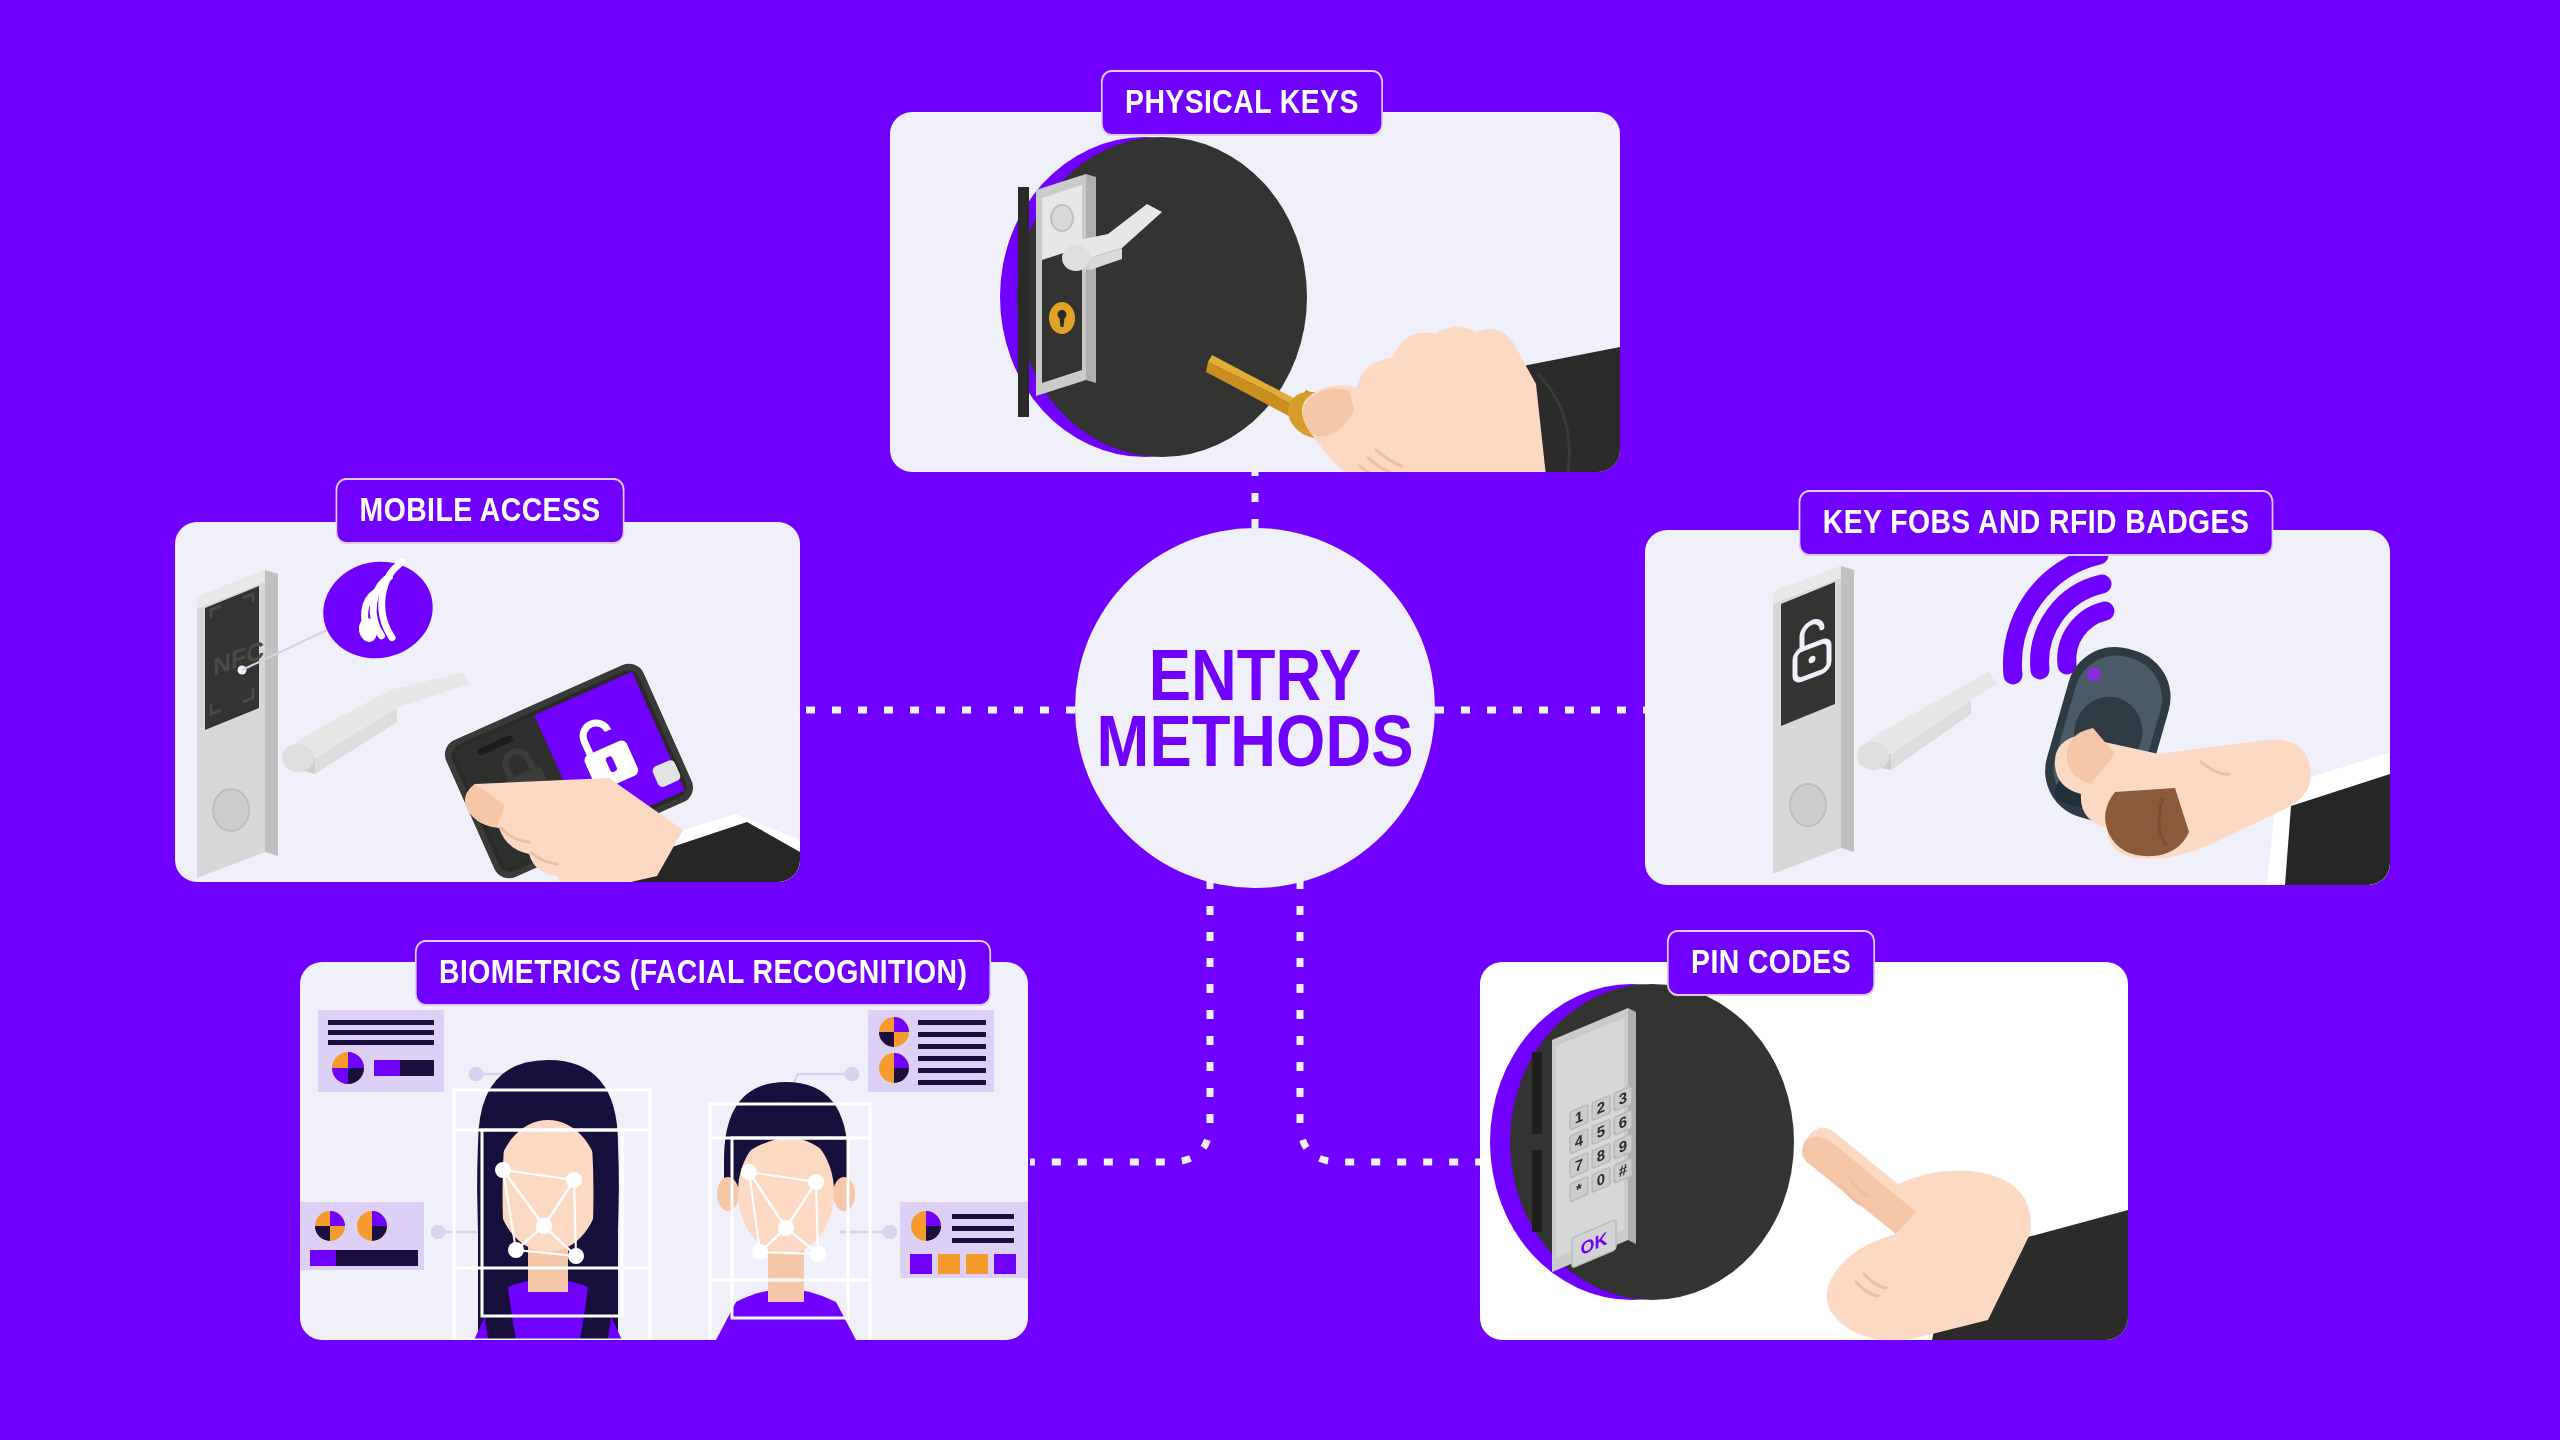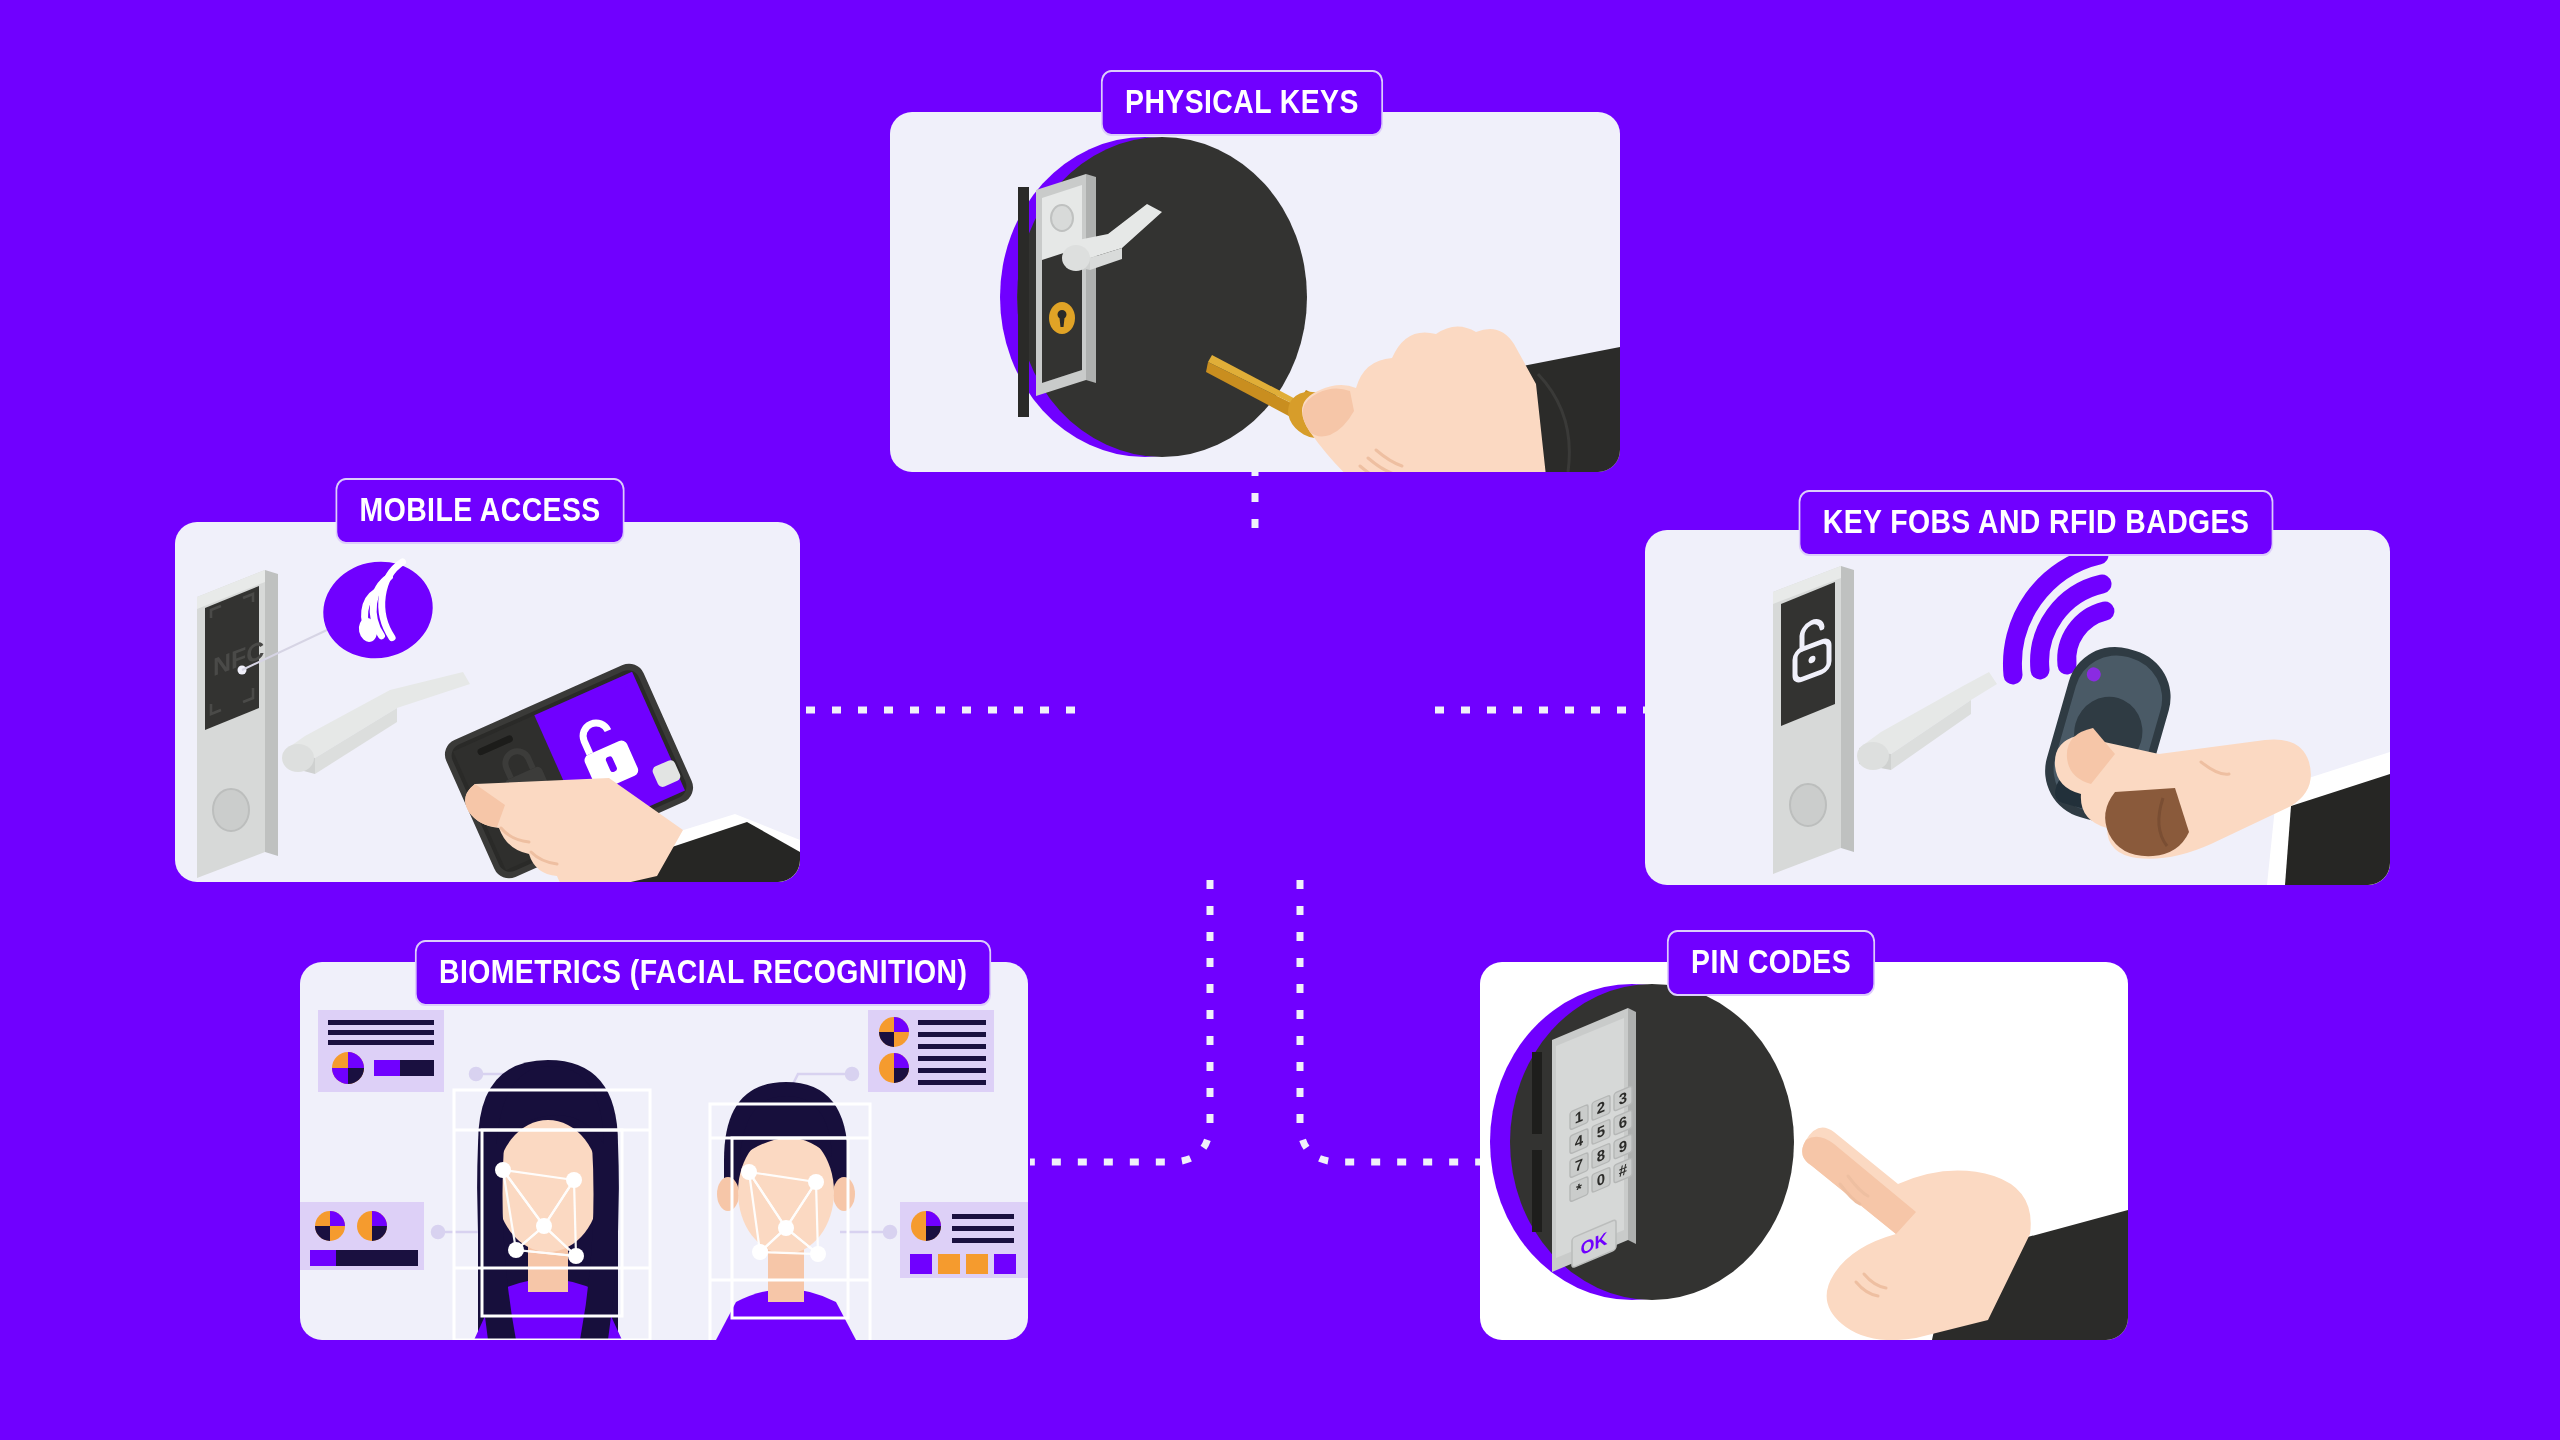--- a/index.html
+++ b/index.html
@@ -507,14 +507,18 @@
         <path d="M368 214 q12 16 20 20" fill="none" stroke="#EEBFA1" stroke-width="3" stroke-linecap="round"></path>
         <path d="M376 320 q10 12 22 14" fill="none" stroke="#EEBFA1" stroke-width="3" stroke-linecap="round"></path>
         <path d="M384 312 q10 12 22 14" fill="none" stroke="#EEBFA1" stroke-width="3" stroke-linecap="round"></path>
       </g>
     </svg>
   </div>
   <div class="badge" style="left:1650px; top:930px;">
     <span>PIN CODES</span>
   </div>
 
+  <div class="hub">
+    <div class="hub-text">ENTRY
+METHODS</div>
+  </div>
 
 </div>
 
 </body></html>

